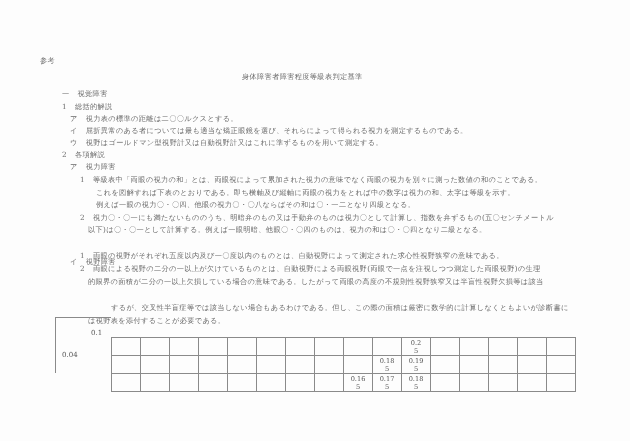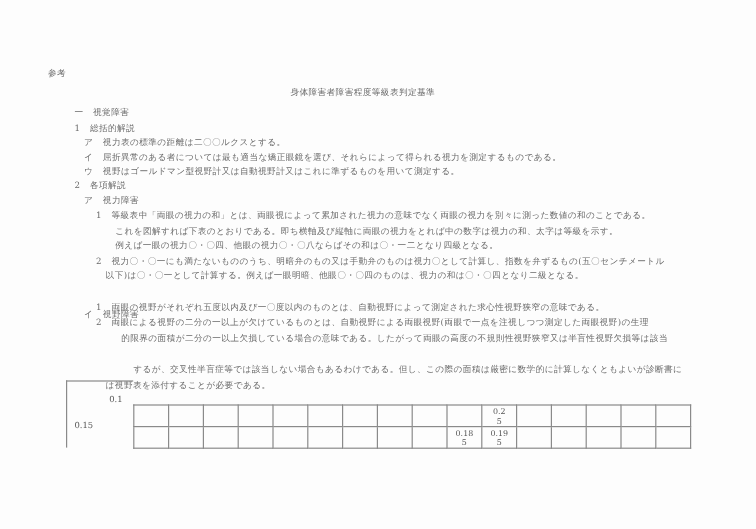--- a/index.html
+++ b/index.html
@@ -30,29 +30,29 @@
       <div class="line jp" style="left: 62px; top: 150px;"><span style="margin-right: 8px;">2</span><span>各項解説</span></div>
       <div class="line jp" style="left: 70px; top: 162px;"><span style="margin-right: 8px;">ア</span><span>視力障害</span></div>
       <div class="line jp" style="left: 80px; top: 175px; text-align: right;"><span style="margin-right: 8px;">1</span><span>等級表中「両眼の視力の和」とは、両眼視によって累加された視力の意味でなく両眼の視力を別々に測った数値の和のことである。</span></div>
       <div class="line jp" style="left: 96px; top: 188px;"><span>これを図解すれば下表のとおりである。即ち横軸及び縦軸に両眼の視力をとれば中の数字は視力の和、太字は等級を示す。</span></div>
       <div class="line jp" style="left: 96px; top: 200px;"><span>例えば一眼の視力〇・〇四、他眼の視力〇・〇八ならばその和は〇・一二となり四級となる。</span></div>
       <div class="line jp" style="left: 80px; top: 213px;"><span style="margin-right: 8px;">2</span><span>視力〇・〇一にも満たないもののうち、明暗弁のもの又は手動弁のものは視力〇として計算し、指数を弁ずるもの(五〇センチメートル</span></div>
       <div class="line jp" style="left: 88px; top: 225px;"><span>以下)は〇・〇一として計算する。例えば一眼明暗、他眼〇・〇四のものは、視力の和は〇・〇四となり二級となる。</span></div>
       <div class="line jp" style="left: 70px; top: 238px; margin-top: 19px;"><span style="margin-right: 8px;">イ</span><span>視野障害</span></div>
       <div class="line jp" style="left: 80px; top: 251px;"><span style="margin-right: 8px;">1</span><span>両眼の視野がそれぞれ五度以内及び一〇度以内のものとは、自動視野によって測定された求心性視野狭窄の意味である。</span></div>
       <div class="line jp" style="left: 80px; top: 264px;"><span style="margin-right: 8px;">2</span><span>両眼による視野の二分の一以上が欠けているものとは、自動視野による両眼視野(両眼で一点を注視しつつ測定した両眼視野)の生理</span></div>
-      <div class="line jp" style="left: 88px; top: 277px; margin-left: 13px;"><span>的限界の面積が二分の一以上欠損している場合の意味である。したがって両眼の高度の不規則性視野狭窄又は半盲性視野欠損等は該当</span></div>
+      <div class="line jp" style="left: 88px; top: 277px;"><span>的限界の面積が二分の一以上欠損している場合の意味である。したがって両眼の高度の不規則性視野狭窄又は半盲性視野欠損等は該当</span></div>
       <div class="line jp" style="left: 88px; top: 303px; margin-left: 23px;"><span>するが、交叉性半盲症等では該当しない場合もあるわけである。但し、この際の面積は厳密に数学的に計算しなくともよいが診断書に</span></div>
       <div class="line jp" style="left: 88px; top: 316px;"><span>は視野表を添付することが必要である。</span></div>
     </div>
 </div>
 
 <div class="labelcell"></div>
 <div class="lbltext" style="top:329px;margin-left:29px;">0.1</div>
-<div class="lbltext" style="top:351px;">0.15</div>
+<div class="lbltext" style="top:351px;">0.04</div>
 
 <table class="grid">
   <tbody id="grid-body">
       <tr>
         <td></td>
         <td></td>
         <td></td>
         <td></td>
         <td></td>
         <td></td>
@@ -78,14 +78,32 @@
         <td></td>
         <td></td>
         <td>0.18<br>5</td>
         <td>0.19<br>5</td>
         <td></td>
         <td></td>
         <td></td>
         <td></td>
         <td></td>
       </tr>
+      <tr>
+        <td></td>
+        <td></td>
+        <td></td>
+        <td></td>
+        <td></td>
+        <td></td>
+        <td></td>
+        <td></td>
+        <td>0.16<br>5</td>
+        <td>0.17<br>5</td>
+        <td>0.18<br>5</td>
+        <td></td>
+        <td></td>
+        <td></td>
+        <td></td>
+        <td></td>
+      </tr>
     </tbody>
 </table>
 
 </body></html>

